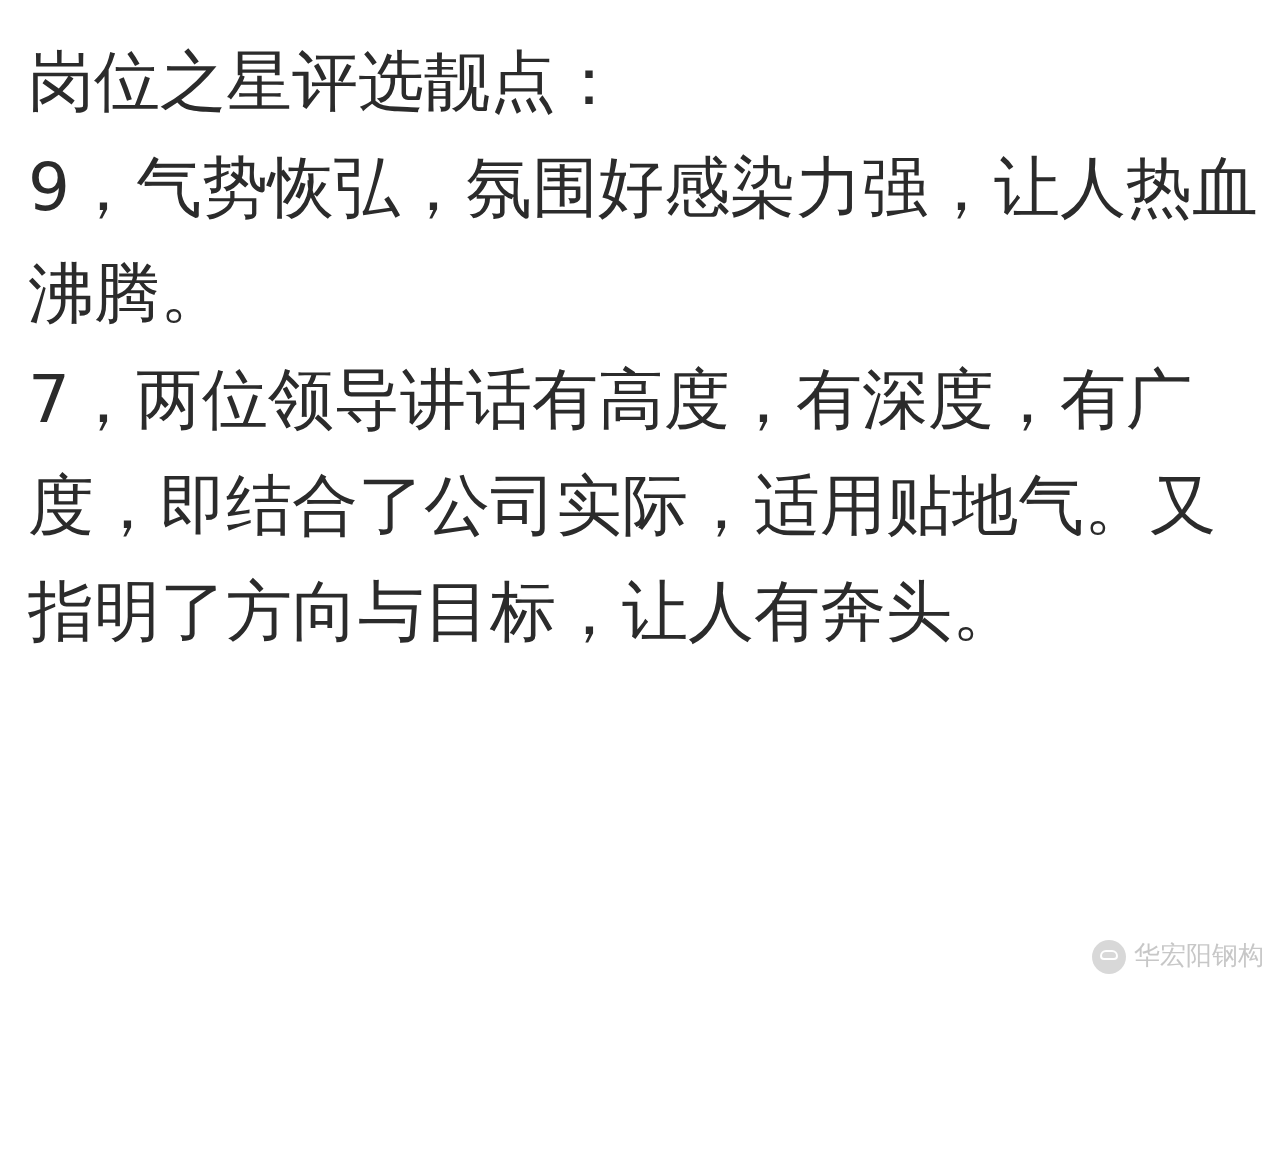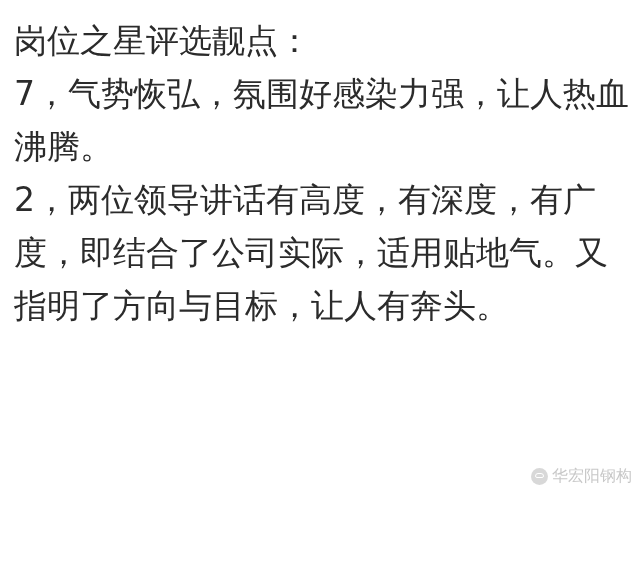--- a/index.html
+++ b/index.html
@@ -55,35 +55,35 @@
     position: absolute;
     left: 4px;
     top: 5px;
     width: 9px;
     height: 5px;
     border: 1.5px solid #ffffff;
     border-radius: 3px 3px 2px 2px;
     box-sizing: border-box;
   }
   .wm-text {
-    font-size: 16px;
+    font-size: 13px;
     color: #9a9a9a;
     white-space: nowrap;
     font-family: "DejaVu Sans", "Liberation Sans", sans-serif;
   }
 </style>
 </head>
 <body>
 
 <div id="page">
 
   <div class="doc-body">
     <p class="para">岗位之星评选靓点：</p>
-    <p class="para">7，气势恢弘，氛围好感染力强，让人热血沸腾。</p>
-    <p class="para">2，两位领导讲话有高度，有深度，有广度，即结合了公司实际，适用贴地气。又指明了方向与目标，让人有奔头。</p>
+    <p class="para">9，气势恢弘，氛围好感染力强，让人热血沸腾。</p>
+    <p class="para">7，两位领导讲话有高度，有深度，有广度，即结合了公司实际，适用贴地气。又指明了方向与目标，让人有奔头。</p>
   </div>
 
   <div class="watermark">
     <span class="wm-logo"></span>
     <span class="wm-text">华宏阳钢构</span>
   </div>
 
 </div>
 
 </body></html>

